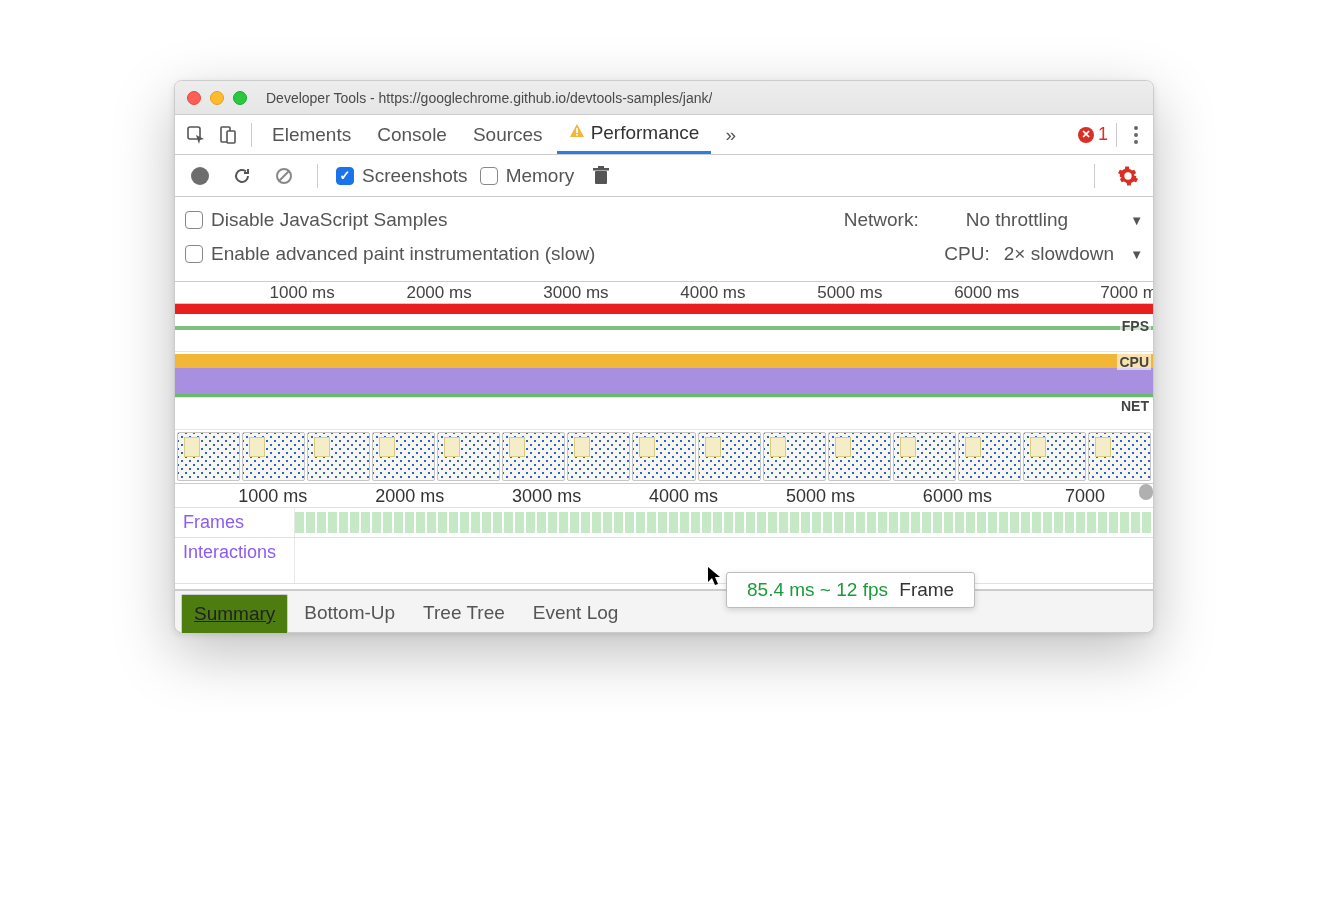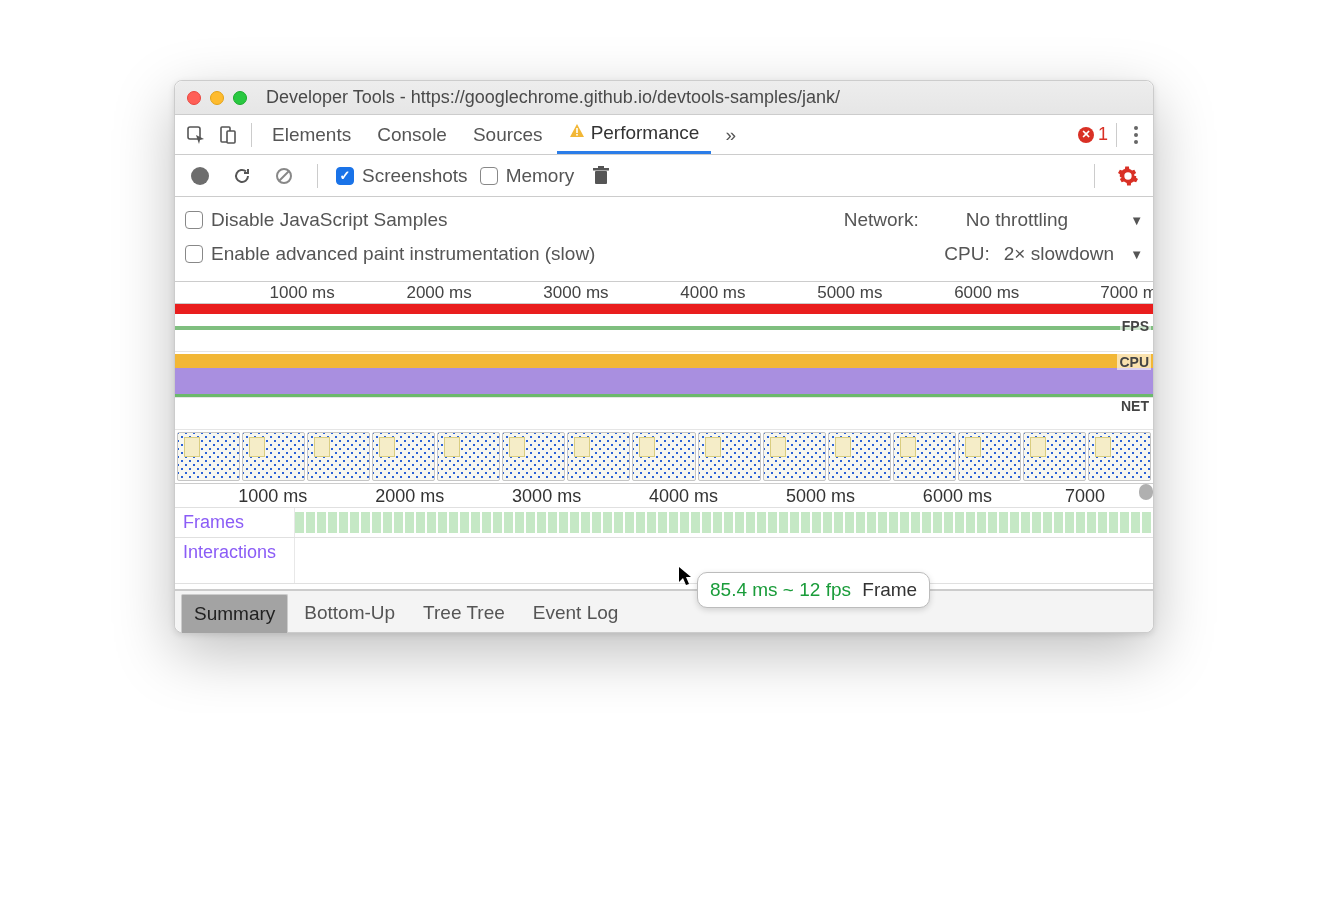--- a/index.html
+++ b/index.html
@@ -24,21 +24,21 @@
   }
   .titlebar {
     height: 34px;
     background: linear-gradient(#ededed,#e6e6e6);
     border-bottom: 1px solid #ccc;
     display: flex;
     align-items: center;
     padding: 0 12px;
     border-radius: 8px 8px 0 0;
     gap: 9px;
-    font-size: 18px;
+    font-size: 14px;
     color: #4a4a4a;
   }
   .tl-dot { width: 14px; height: 14px; border-radius: 50%; }
   .dot-red { background:#ff5f57; border:1px solid #e8473f; }
   .dot-yellow { background:#febb2e; border:1px solid #e3a317; }
   .dot-green { background:#28c840; border:1px solid #1aac2b; }
   .titlebar .title { margin-left: 10px; white-space: nowrap; overflow: hidden; text-overflow: ellipsis; }
 
   .tabsrow {
     display:flex;
@@ -134,22 +134,22 @@
   }
 
   .cursor{ position:absolute; left:385px; top:0; width:2px; height:58px; pointer-events:none;}
   .cursor svg{ position:absolute; top:28px; left:-2px;}
 
   .tooltip {
     position:absolute;
     left:402px; top:34px;
     background:#fff;
     border:1px solid #bcbcbc;
-    border-radius:10px;
-    padding:6px 12px;
+    border-radius:3px;
+    padding:6px 20px;
     font-size:19px;
     box-shadow:0 2px 6px rgba(0,0,0,0.15);
     white-space:nowrap;
     z-index:5;
   }
   .tooltip .g{ color:#1a9c3a; font-weight:500;}
   .tooltip .k{ color:#333;}
 
   .dock-tabs {
     display:flex;
@@ -157,21 +157,21 @@
     height:42px;
     border-top:1px solid #ccc;
     background:#f4f4f4;
     font-size:19px;
     color:#555;
     padding:0 6px;
     gap:4px;
     border-radius:0 0 8px 8px;
   }
   .dock-tabs .dtab{ padding:8px 12px; }
-  .dock-tabs .dtab.active{ background:#a3a3a3; border:1px solid #ccc; border-bottom:none; color:#222; border-radius:2px 2px 0 0; position:relative; top:1px;}
+  .dock-tabs .dtab.active{ background:#4d7c0f; border:1px solid #ccc; border-bottom:none; color:#222; border-radius:2px 2px 0 0; position:relative; top:1px;text-decoration:underline;}
 </style>
 </head>
 <body>
 
 <div class="window">
 
   <div class="titlebar">
     <div class="tl-dot dot-red"></div>
     <div class="tl-dot dot-yellow"></div>
     <div class="tl-dot dot-green"></div>
@@ -352,21 +352,21 @@
     <div class="vscroll"></div>
   </div>
 
   <div class="track" style="position:relative;">
     <div class="tlabel">Frames</div>
     <div class="tbody">
       <div class="frames-bars"></div>
     </div>
   </div>
 
-  <div class="track" style="position:relative; min-height:46px;">
+  <div class="track" style="position:relative; min-height:46px;gap:29px;">
     <div class="tlabel">Interactions</div>
     <div class="tbody" style="position:relative;">
       <div class="cursor">
         <svg width="16" height="20" viewBox="0 0 16 20">
             <path d="M1 1 L1 16 L5 12 L8 19 L11 18 L8 11 L13 11 Z" fill="#000"></path>
           </svg>
       </div>
       <div class="tooltip">
         <span class="g">85.4 ms ~ 12 fps</span>
         <span class="k" style="margin-left:6px;">Frame</span>

